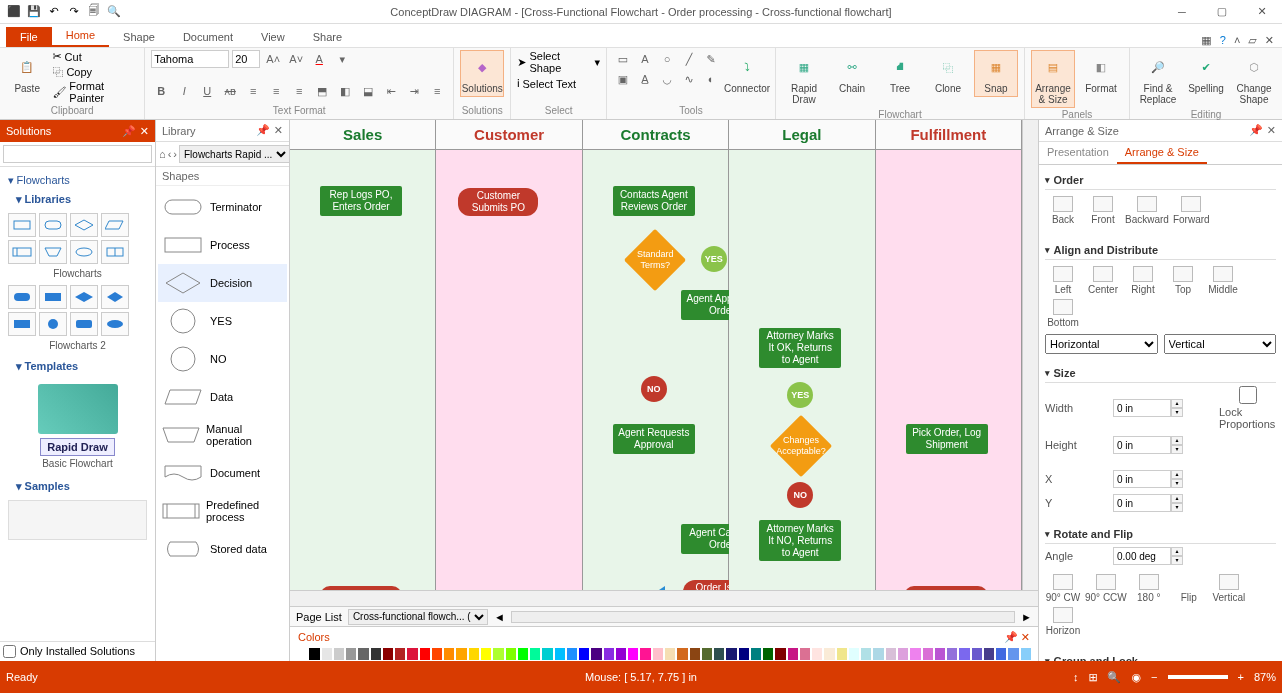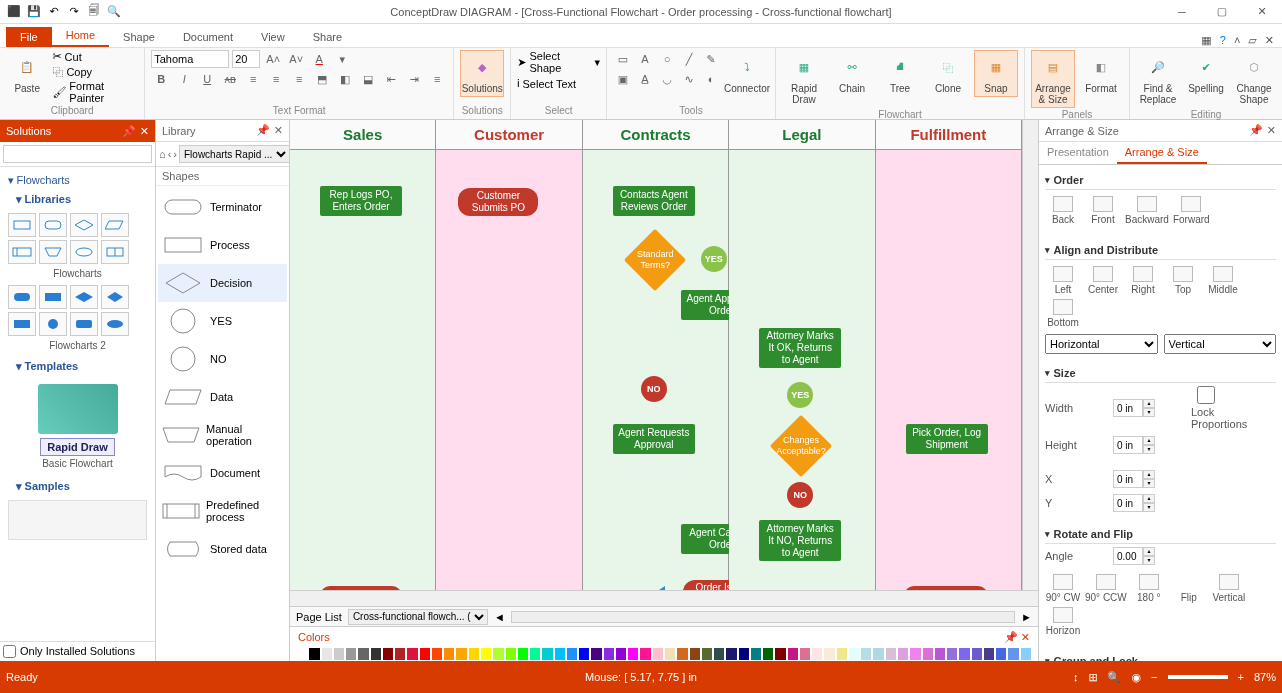--- a/index.html
+++ b/index.html
@@ -18,21 +18,21 @@
 .ribbon{height:72px;background:#f9f9f9;border-bottom:1px solid #ccc;display:flex}
 .rgroup{border-right:1px solid #e0e0e0;padding:2px 6px;display:flex;flex-direction:column;justify-content:space-between}
 .rgroup .content{display:flex;gap:4px;align-items:flex-start;flex:1}
 .rgroup .label{text-align:center;color:#888;font-size:10px;padding:1px 0}
 .bigbtn{width:44px;display:flex;flex-direction:column;align-items:center;gap:2px;padding:2px;border:1px solid transparent}
 .bigbtn.highlight{background:#fce6d5;border:1px solid #f4b183}
 .bigbtn .ico{width:28px;height:28px;display:flex;align-items:center;justify-content:center}
 .bigbtn .lbl{font-size:10px;text-align:center;color:#444;line-height:1.1}
 .smallrow{display:flex;gap:3px;align-items:center}
 .smallbtn{width:20px;height:18px;display:flex;align-items:center;justify-content:center;color:#666;border:1px solid transparent}
-.fontbox{display:flex;flex-direction:column;gap:2px}
+.fontbox{display:flex;flex-direction:column;gap:14px}
 .fontbox select,.fontbox input{height:18px;font-size:11px;border:1px solid #ccc;padding:0 2px}
 .main{flex:1;display:flex;min-height:0}
 .panel{display:flex;flex-direction:column;border-right:1px solid #ccc}
 .panel-hd{background:#d83b01;color:#fff;height:22px;display:flex;align-items:center;padding:0 6px;justify-content:space-between}
 .panel-hd .icons{display:flex;gap:4px}
 .solutions{width:156px}
 .sol-search{padding:3px;border-bottom:1px solid #ddd}
 .sol-search input{width:100%;height:18px;border:1px solid #ccc}
 .tree{padding:4px 8px;overflow-y:auto;flex:1}
 .tree .node{padding:3px 0;color:#2a5699;cursor:pointer}
@@ -85,21 +85,21 @@
 .rcontent{flex:1;overflow-y:auto;padding:6px}
 .rsection{margin-bottom:10px}
 .rsection-hd{font-weight:bold;color:#333;padding:3px 0;border-bottom:1px solid #ddd;display:flex;align-items:center;gap:4px}
 .rsection-hd::before{content:'▾';font-size:9px}
 .rbtns{display:flex;gap:4px;padding:6px 0;flex-wrap:wrap}
 .rbtn{display:flex;flex-direction:column;align-items:center;gap:2px;min-width:36px}
 .rbtn .ico{width:20px;height:16px;border:1px solid #bbb;background:#f8f8f8}
 .rbtn .t{font-size:10px;color:#555}
 .rfield{display:flex;align-items:center;gap:24px;padding:3px 0}
 .rfield label{width:44px;color:#555}
-.rfield input{width:30px;height:18px;border:1px solid #ccc;font-size:10px;padding:0 3px}
+.rfield input{width:58px;height:18px;border:1px solid #ccc;font-size:10px;padding:0 3px}
 .spinbox{display:flex;align-items:center}
 .spinbox .spin{display:flex;flex-direction:column;width:12px}
 .spinbox .spin div{height:9px;border:1px solid #ccc;font-size:6px;text-align:center;line-height:7px;background:#f4f4f4}
 .statusbar{height:18px;background:#d83b01;color:#fff;display:flex;align-items:center;font-size:10px;padding:16px 6px}
 .statusbar .mid{position:absolute;left:50%;transform:translateX(-50%)}
 .statusbar .right{margin-left:auto;display:flex;gap:10px;align-items:center}
 .vscroll{width:16px;background:#f0f0f0;border-left:1px solid #ccc}
 </style>
 </head>
 <body>

